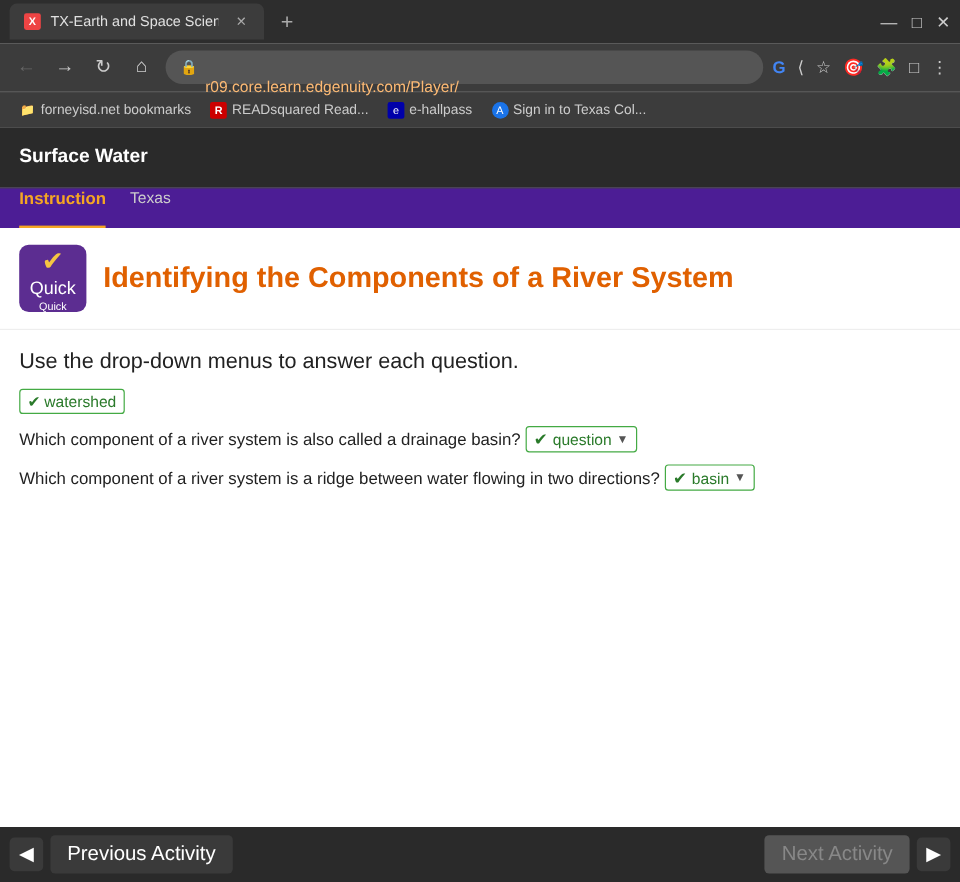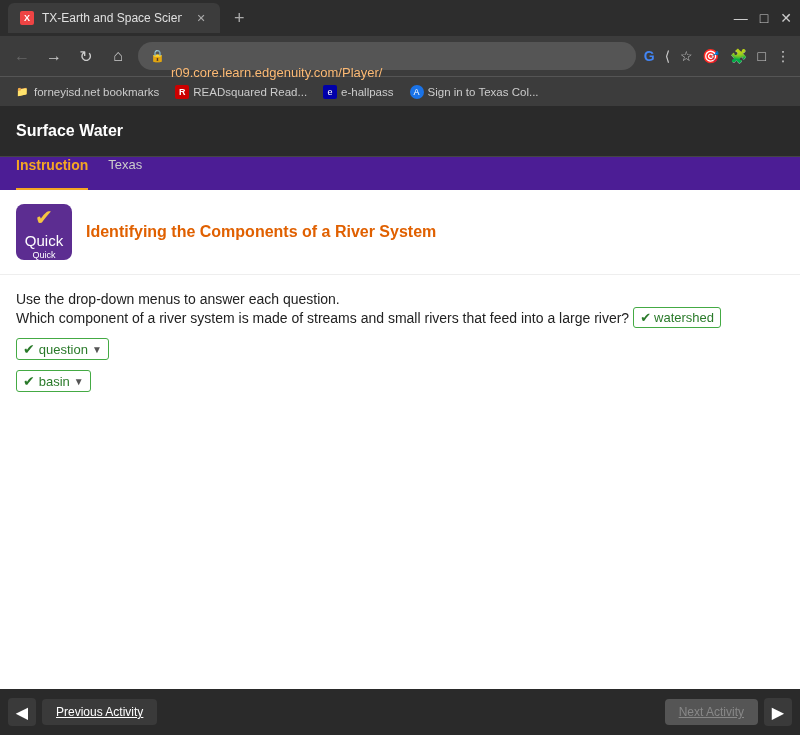--- a/index.html
+++ b/index.html
@@ -198,32 +198,33 @@
       color: white;
       font-size: 10px;
       gap: 1px;
     }
     .quick-check-icon .checkmark {
       font-size: 22px;
       color: #f5c542;
     }
     .quick-check-title {
       color: #e06000;
-      font-size: 16px;
+      font-size: 24px;
       font-weight: bold;
     }
 
     
     .questions-area {
       padding: 16px 16px;
       background: #fff;
     }
     .instruction-text {
-      font-size: 14px;
+      font-size: 18px;
       color: #222;
+      margin-bottom: 12px;
     }
     .question-row {
       font-size: 14px;
       color: #222;
       margin-bottom: 10px;
       display: flex;
       align-items: center;
       flex-wrap: wrap;
       gap: 4px;
     }
@@ -271,26 +272,25 @@
       align-items: center;
       justify-content: space-between;
       padding: 0 8px;
     }
     .bottom-btn {
       background: #3a3a3a;
       color: #fff;
       border: none;
       padding: 6px 14px;
       border-radius: 4px;
-      font-size: 12px;
+      font-size: 17px;
       cursor: pointer;
       display: flex;
       align-items: center;
       gap: 8px;
-      text-decoration: underline;
     }
     .bottom-btn-right {
       background: #555;
       color: #888;
     }
     .chevron-btn {
       background: #3a3a3a;
       color: #fff;
       border: none;
       width: 28px;
@@ -383,36 +383,37 @@
       <span style="font-size:15px;">Quick</span>
       <span style="font-size:9px;">Quick</span>
     </div>
     <div class="quick-check-title">Identifying the Components of a River System</div>
   </div>
 
   <div class="questions-area">
     <div class="instruction-text">Use the drop-down menus to answer each question.</div>
 
     <div class="question-row">
-      <span>Which component of a river system is made of streams and small rivers that feed into a large river?</span>
       <span class="q1-answer">
         <span style="color:#2a7a2a;">✔</span>
         <span>watershed</span>
       </span>
     </div>
 
     <div class="question-row">
+      <span>Which component of a river system is also called a drainage basin?</span>
       <span class="answer-select">
         <span class="check">✔</span>
         <span>question</span>
         <span class="dropdown-arrow">▼</span>
       </span>
     </div>
 
     <div class="question-row">
+      <span>Which component of a river system is a ridge between water flowing in two directions?</span>
       <span class="answer-select">
         <span class="check">✔</span>
         <span>basin</span>
         <span class="dropdown-arrow">▼</span>
       </span>
     </div>
   </div>
 </div>
 
 <div class="bottom-bar">

